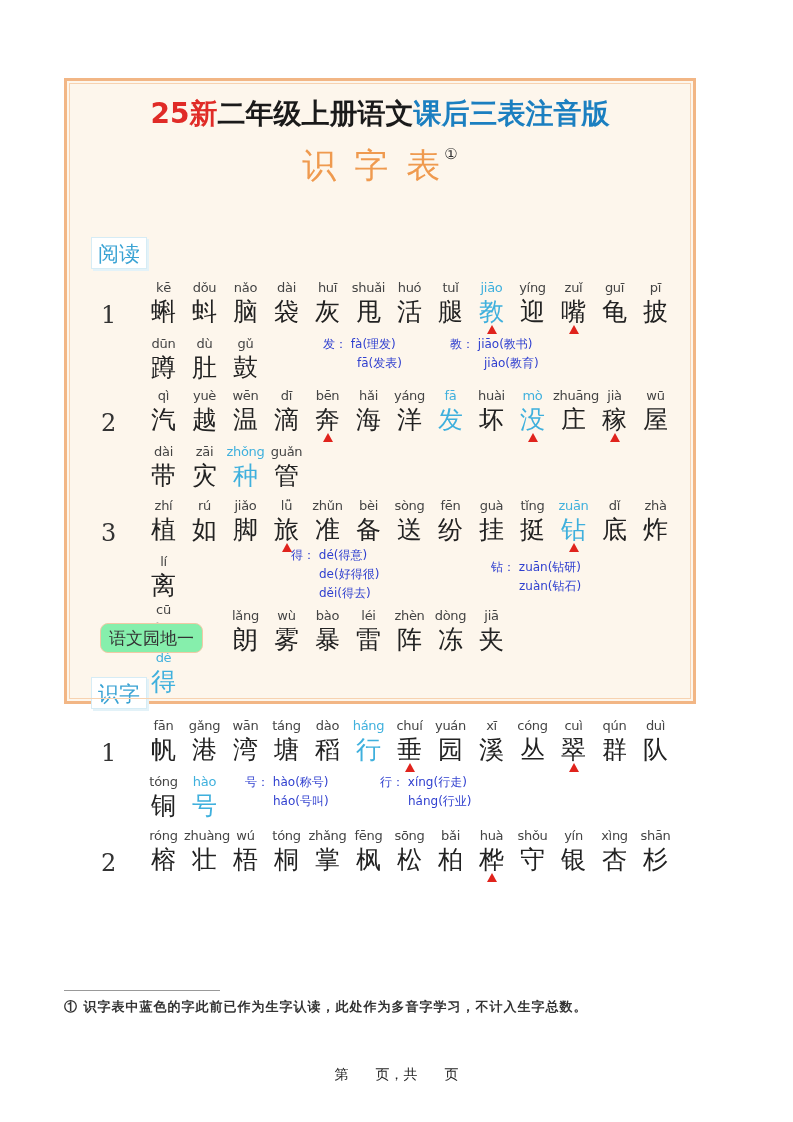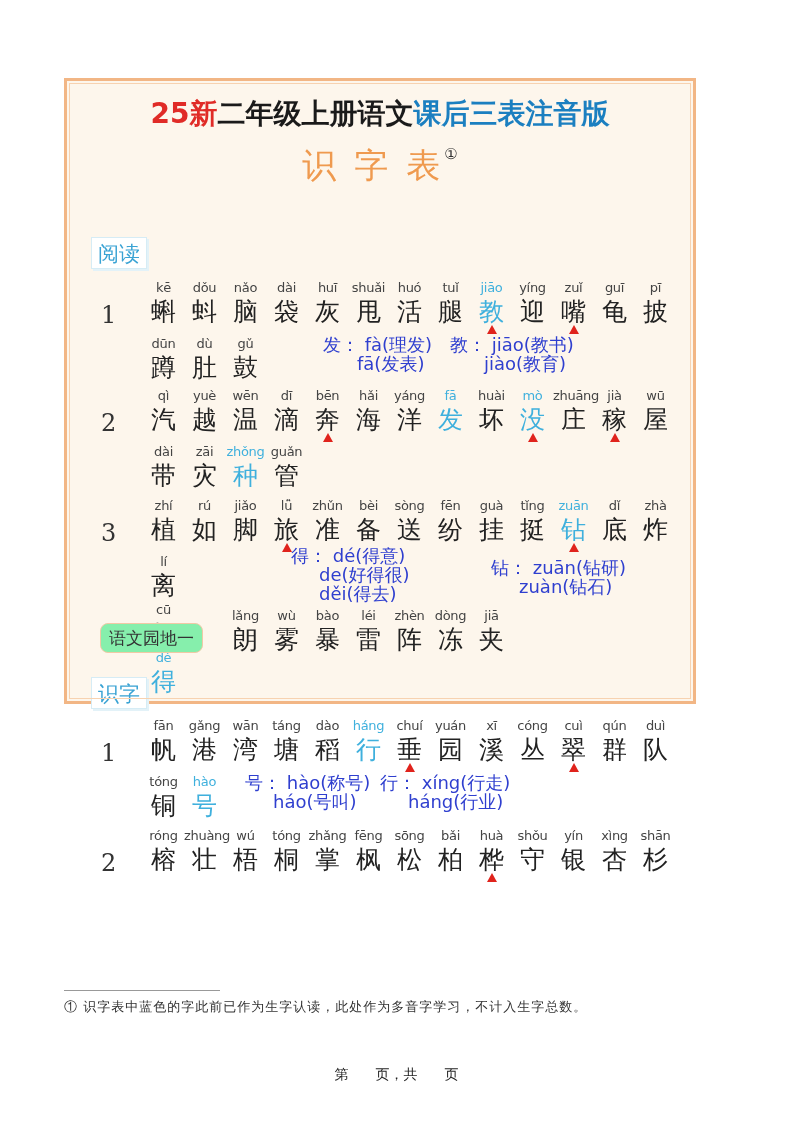--- a/index.html
+++ b/index.html
@@ -50,27 +50,27 @@
   .py { display: block; font-size: 13px; color: #444; height: 18px; line-height: 18px; white-space: nowrap; letter-spacing: -0.3px; }
   .hz { display: block; font-family: "DejaVu Serif", serif; font-size: 25px; color: #222; height: 30px; line-height: 30px; }
   .cell.blue .py, .cell.blue .hz { color: #3fb0dd; }
   .mark {
     position: absolute; left: 50%; top: 46px; margin-left: -5px;
     width: 0; height: 0; border-left: 5px solid transparent; border-right: 5px solid transparent;
     border-bottom: 9px solid #e0231c;
   }
 
   .note {
-    position: absolute; color: #2f3fcf; font-size: 18px; line-height: 19px; white-space: nowrap;
+    position: absolute; color: #2f3fcf; font-size: 12px; line-height: 19px; white-space: nowrap;
   }
   .note .line { display: block; }
 
   .footnote-rule { position: absolute; left: 64px; top: 990px; width: 156px; height: 1px; background: #999; }
   .footnote {
-    position: absolute; left: 64px; top: 998px; font-family: "DejaVu Serif", serif; font-size: 13px; color: #333; letter-spacing: 1px;
+    position: absolute; left: 64px; top: 998px; font-family: "DejaVu Serif", serif; font-size: 13px; color: #333; letter-spacing: 1px; font-weight: bold;
   }
   .page-footer {
     position: absolute; left: 0; right: 0; top: 1066px; text-align: center;
     font-size: 14px; color: #222; font-family: "DejaVu Sans", sans-serif;
   }
   .page-footer span { display: inline-block; }
 </style>
 </head>
 <body>
 

